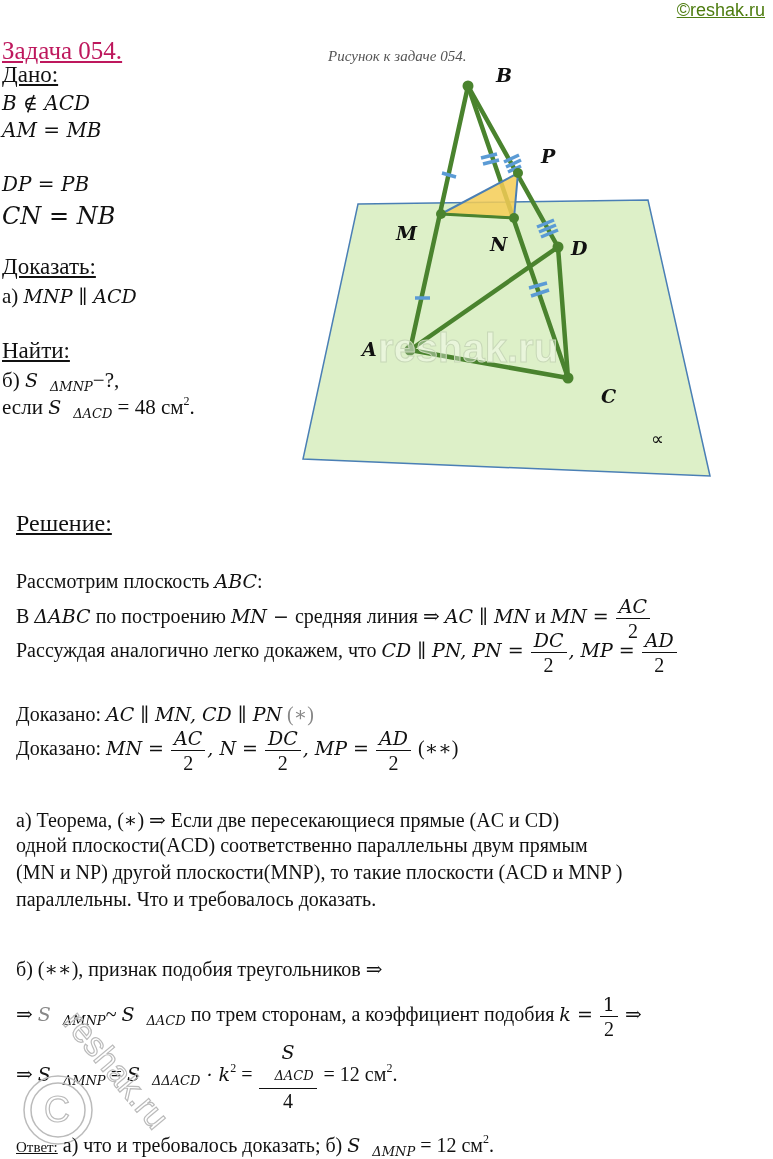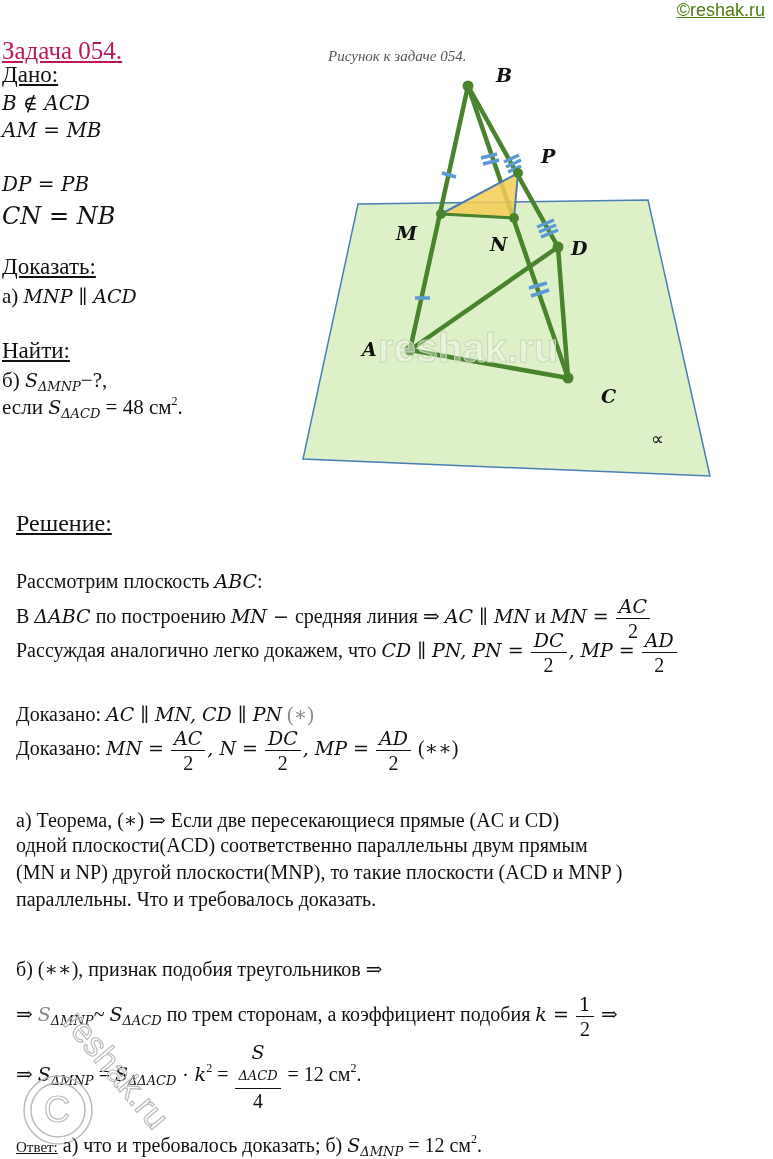--- a/index.html
+++ b/index.html
@@ -5,21 +5,21 @@
   html, body { margin: 0; padding: 0; background: #ffffff; }
   body { width: 773px; height: 1159px; position: relative; overflow: hidden;
          font-family: "Liberation Serif", "DejaVu Serif", serif; color: #111; }
   .abs { position: absolute; white-space: nowrap; }
   .title-link { left: 2px; top: 0px; font-size: 25px; color: #be185d; text-decoration: underline; margin-top: 37px; }
   .caption { left: 328px; top: 8px; font-size: 15px; font-style: italic; color: #555; margin-top: 40px; }
   .copyright { right: 8px; top: 0px; font-family: "Liberation Sans", sans-serif; font-size: 18px; color: #4d7c0f; text-decoration: underline; }
   .head { font-size: 23px; text-decoration: underline; }
   .line { font-size: 21px; }
   .m { font-family: "DejaVu Serif", serif; font-style: italic; font-size: 19px; }
-  .sub { font-size: 13px; vertical-align: -4px; font-style: italic; font-family: "DejaVu Serif", serif; }
+  .sub { font-size: 13px; vertical-align: -4px; font-style: italic; font-family: "DejaVu Serif", serif; margin-left: 12px; }
   .sup { font-size: 12px; vertical-align: 9px; }
   .frac { display: inline-block; vertical-align: middle; text-align: center; margin: 0 2px; }
   .frac span { display: block; line-height: 24px; }
   .frac .num { border-bottom: 1.5px solid #111; padding: 0 3px; font-family: "DejaVu Serif", serif; font-style: italic; font-size: 19px; }
   .frac .den { font-size: 20px; }
   .sol { font-size: 20px; }
   .faded { color: #888; }
   svg.diagram { position: absolute; left: 0; top: 0; }
   .wm { position: absolute; left: 20px; top: 1010px; }
 </style>

